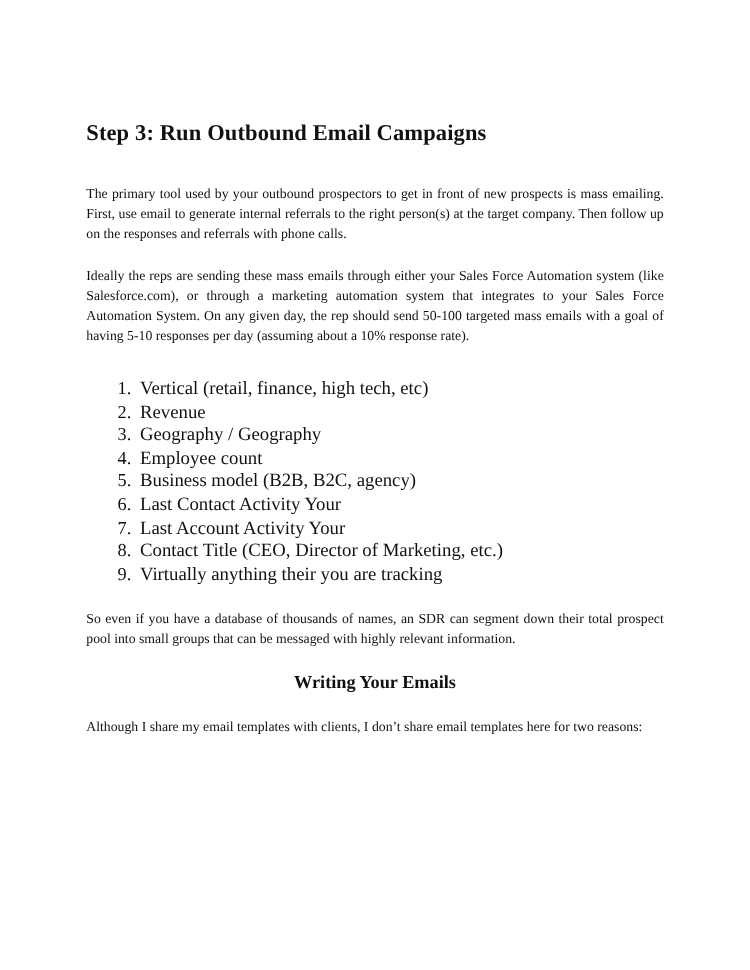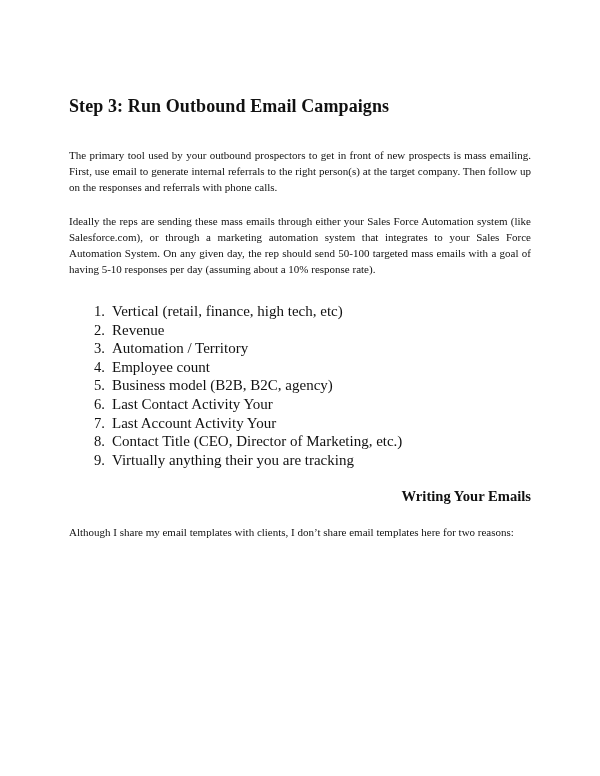--- a/index.html
+++ b/index.html
@@ -50,21 +50,21 @@
 
   p.body-para:last-child {
     margin-bottom: 0;
   }
 
   h2.sub-heading {
     font-size: 14.6px;
     font-weight: bold;
     line-height: 18.6px;
     margin: 0 0 18px 0;
-    text-align: right;
+    text-align: center;
   }
 
   ol.filter-list {
     margin: 0 0 18px 0;
     padding: 0 0 0 43px;
     list-style: none;
     counter-reset: filteritem;
   }
 
   ol.filter-list li {
@@ -101,28 +101,29 @@
     <p class="body-para">The primary tool used by your outbound prospectors to get in front of new prospects is mass emailing. First, use email to generate internal referrals to the right person(s) at the target company. Then follow up on the responses and referrals with phone calls.</p>
 
     <p class="body-para">Ideally the reps are sending these mass emails through either your Sales Force Automation system (like Salesforce.com), or through a marketing automation system that integrates to your Sales Force Automation System. On any given day, the rep should send 50-100 targeted mass emails with a goal of having 5-10 responses per day (assuming about a 10% response rate).</p>
 
 
     <div class="list-gap-top"></div>
 
     <ol class="filter-list">
       <li>Vertical (retail, finance, high tech, etc)</li>
       <li>Revenue</li>
-      <li>Automation / Territory</li>
+      <li>Geography / Geography</li>
       <li>Employee count</li>
       <li>Business model (B2B, B2C, agency)</li>
       <li>Last Contact Activity Your</li>
       <li>Last Account Activity Your</li>
       <li>Contact Title (CEO, Director of Marketing, etc.)</li>
       <li>Virtually anything their you are tracking</li>
     </ol>
 
+    <p class="body-para">So even if you have a database of thousands of names, an SDR can segment down their total prospect pool into small groups that can be messaged with highly relevant information.</p>
 
     <h2 class="sub-heading">Writing Your Emails</h2>
 
     <p class="body-para">Although I share my email templates with clients, I don’t share email templates here for two reasons:</p>
 
   </div>
 </div>
 
 </body></html>

